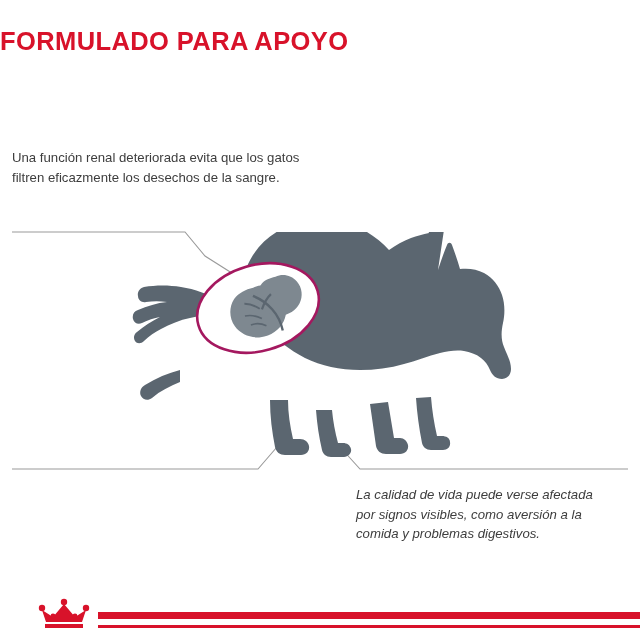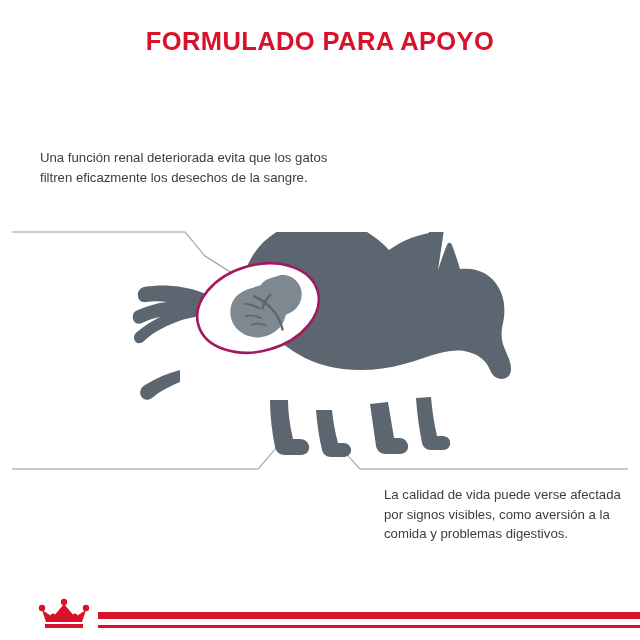--- a/index.html
+++ b/index.html
@@ -19,52 +19,53 @@
     height: 640px;
     background: #ffffff;
   }
 
   
   .title-block {
     position: absolute;
     top: 26px;
     left: 0;
     width: 640px;
-    text-align: center;
+    text-align: left;
   }
   .title-line {
     color: #d8122a;
     font-weight: bold;
     font-size: 25.5px;
     letter-spacing: 0.4px;
     line-height: 31px;
     text-transform: uppercase;
   }
 
   
   .callout {
     position: absolute;
     color: #3d3d3d;
     font-size: 13.2px;
     line-height: 19.5px;
   }
   .callout-top {
     top: 148px;
-    left: 40px;
+    left: 12px;
     width: 290px;
   }
   .callout-bottom-left {
     top: 487px;
     left: 24px;
     width: 280px;
   }
   .callout-bottom-right {
     top: 485px;
-    left: 384px;
+    left: 356px;
     width: 250px;
+    font-style: italic;
   }
 
   
   .leaders {
     position: absolute;
     top: 0;
     left: 0;
     width: 640px;
     height: 640px;
     pointer-events: none;

